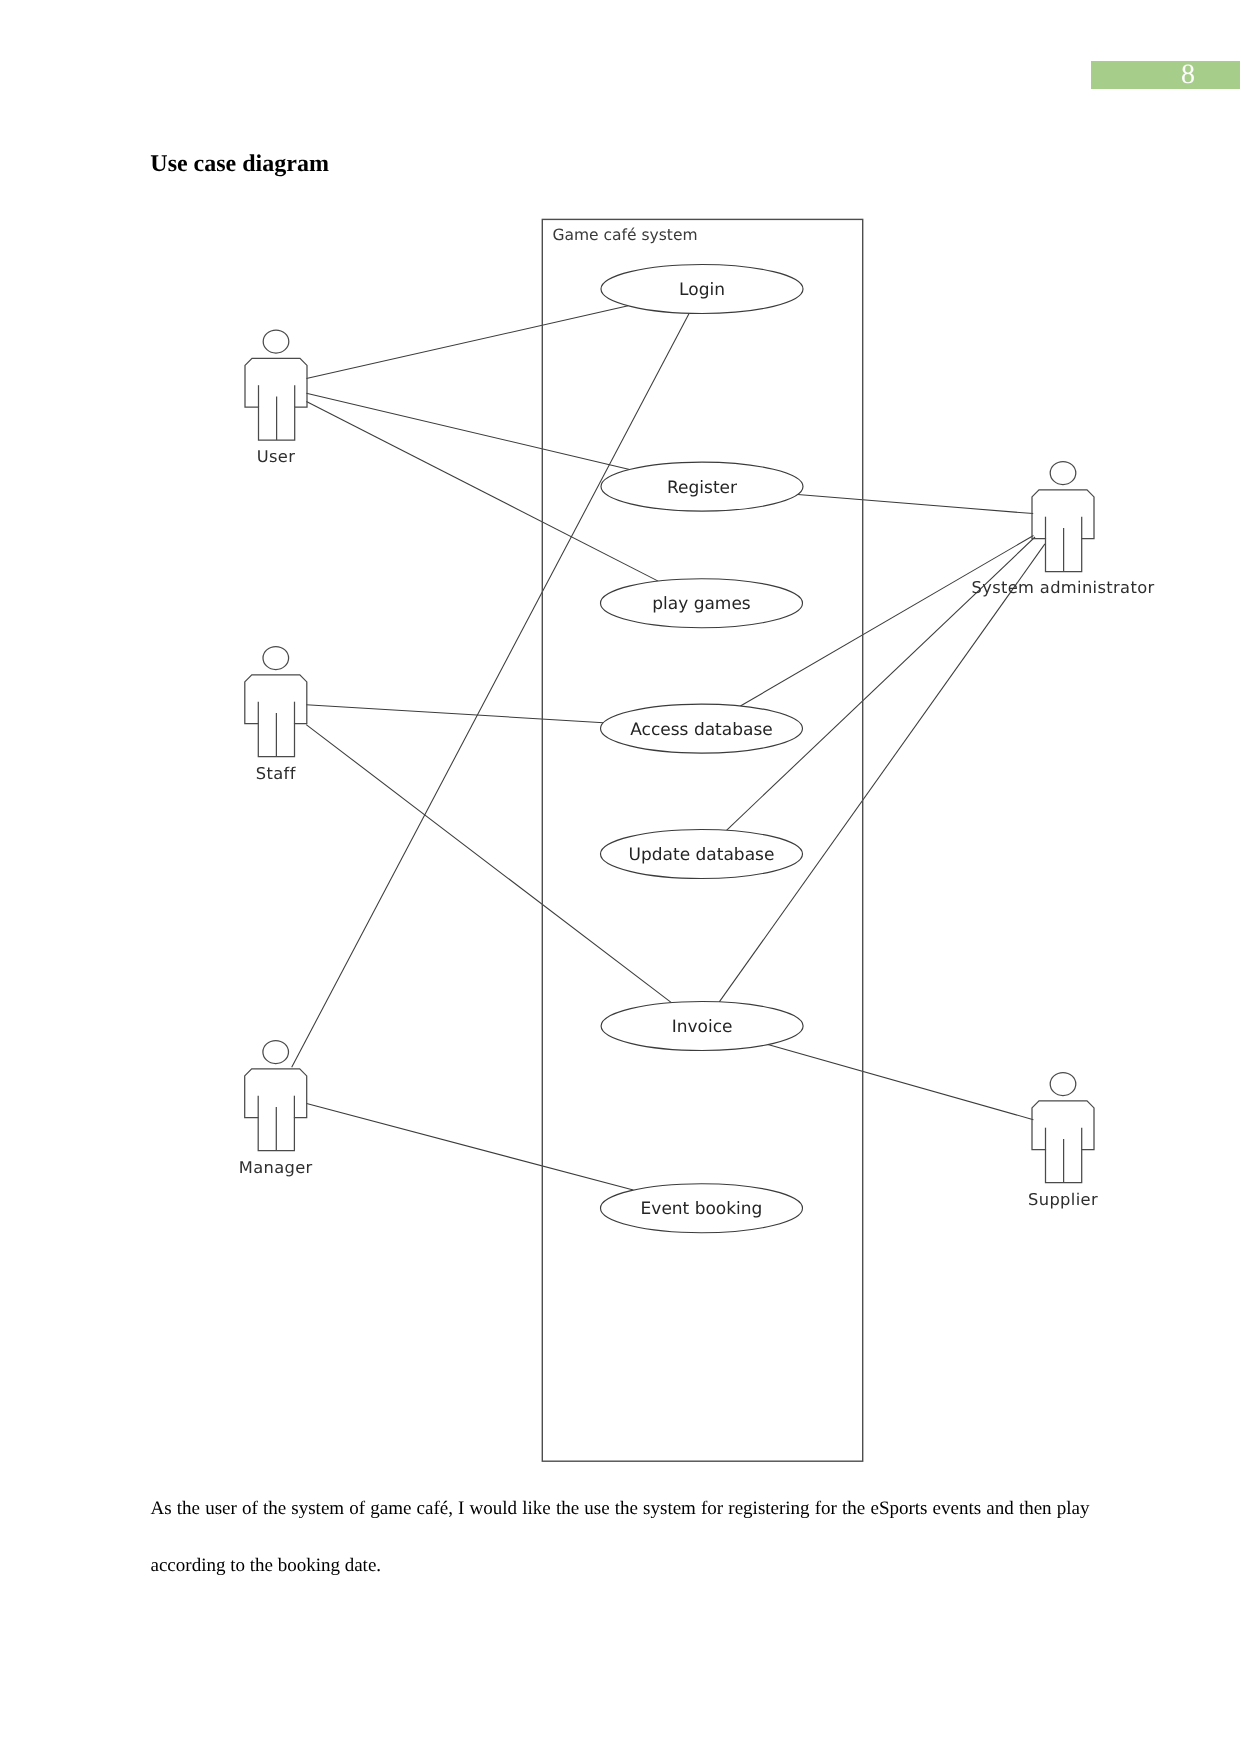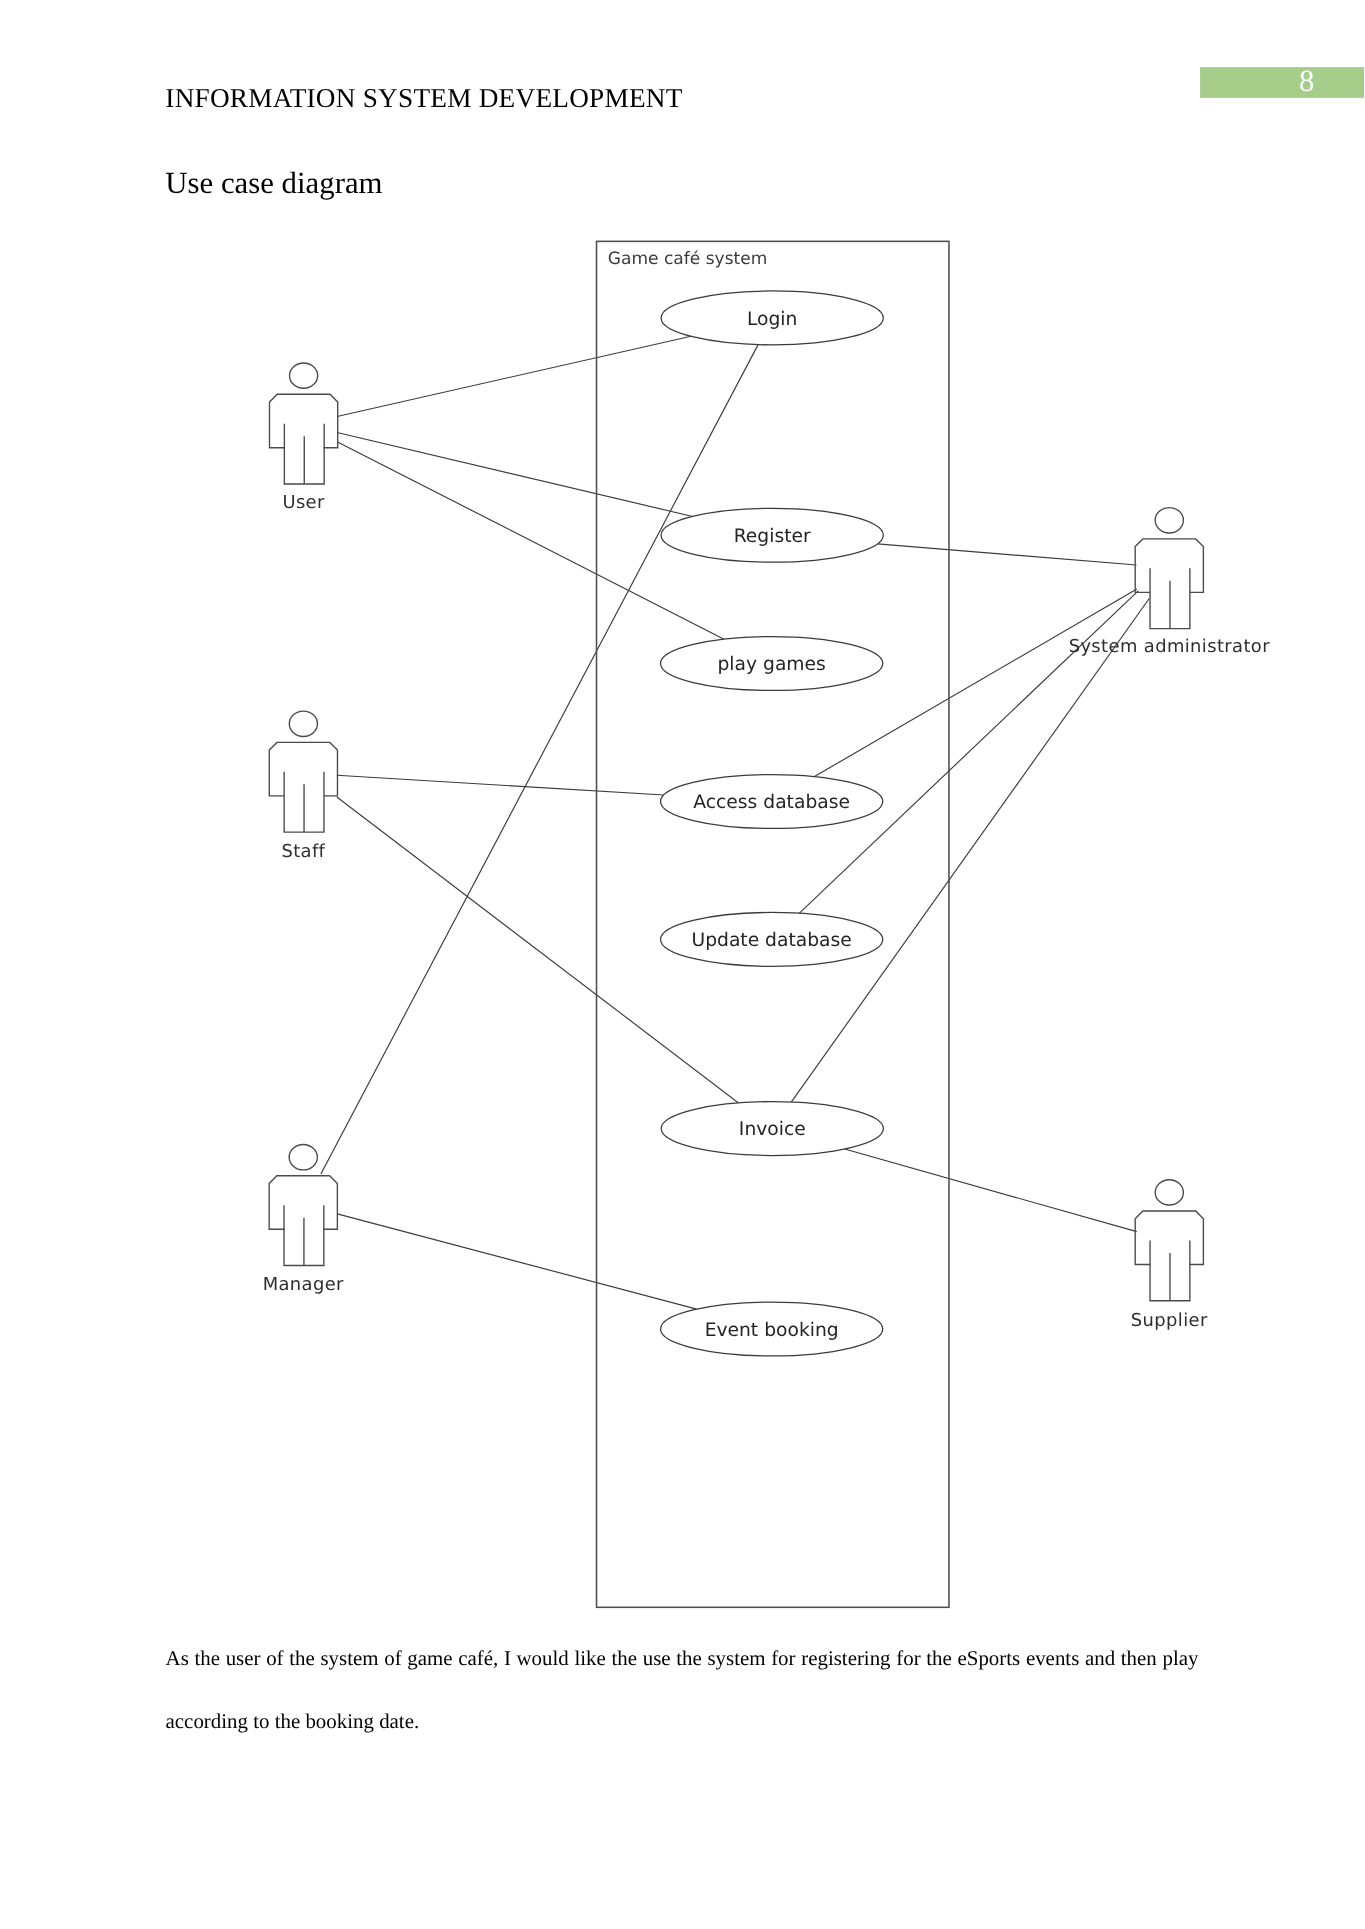--- a/index.html
+++ b/index.html
@@ -2,41 +2,40 @@
 <html><head>
 <meta charset="utf-8">
 <style>
   html,body{margin:0;padding:0;}
   *{-webkit-font-smoothing:antialiased;text-rendering:geometricPrecision;}
   body{width:1241px;height:1754px;background:#fff;font-family:"Liberation Serif",serif;overflow:hidden;}
   .page{position:relative;width:1241px;height:1754px;}
   #doc-header{position:absolute;left:150.3px;top:76px;font-size:24.8px;color:#000;letter-spacing:.2px;white-space:nowrap;}
   #page-num-box{position:absolute;left:1091px;top:61px;width:149px;height:28px;background:#a7cd8b;}
   #page-num{position:absolute;right:46px;top:58.5px;font-size:28px;color:#fdfdfd;}
-  #section-title{position:absolute;left:150.3px;top:151px;font-size:28px;font-weight:normal;}
+  #section-title{position:absolute;left:150.3px;top:151px;font-size:24px;font-weight:bold;}
   #body-text{position:absolute;left:150.5px;top:1481px;width:939px;font-size:19px;line-height:56.5px;text-align:justify;}
   svg#diagram{position:absolute;left:0;top:0;}
 
   svg#diagram .boundary{fill:none;stroke:#4d4d4d;stroke-width:1.4;}
   svg#diagram .uc{fill:#fff;stroke:#3b3b3b;stroke-width:1.15;}
   svg#diagram .assoc{stroke:#3b3b3b;stroke-width:1.05;}
   svg#diagram .fig{fill:none;stroke:#4a4a4a;stroke-width:1.25;stroke-linejoin:miter;}
   svg#diagram text{font-family:"DejaVu Sans",sans-serif;fill:#242424;}
   svg#diagram .uc-label{font-size:17px;}
   svg#diagram .actor-label{font-size:16.3px;letter-spacing:.35px;fill:#2e2e2e;}
   svg#diagram .boundary-label{font-size:15.5px;fill:#3a3a3a;}
 
 </style>
 </head>
 <body>
 
 <div class="page">
   <div id="page-num-box" style="background-color: rgb(167, 205, 139);"></div>
   <div id="page-num">8</div>
-  <div id="doc-header">INFORMATION SYSTEM DEVELOPMENT</div>
   <div id="section-title">Use case diagram</div>
   <div id="body-text">As the user of the system of game café, I would like the use the system for registering for the eSports events and then play according to the booking date.</div>
   <svg id="diagram" width="1241" height="1754">
   <g id="assoc-layer">
         <line x1="306.4" y1="378.6" x2="628.2" y2="305.7" class="assoc"></line>
         <line x1="306.4" y1="393.2" x2="629.6" y2="469.5" class="assoc"></line>
         <line x1="306.4" y1="401.5" x2="658.2" y2="581.1" class="assoc"></line>
         <line x1="306.2" y1="704.8" x2="603.5" y2="722.7" class="assoc"></line>
         <line x1="306.2" y1="724.6" x2="671.4" y2="1002.7" class="assoc"></line>
         <line x1="291.7" y1="1067.2" x2="689.2" y2="313.3" class="assoc"></line>

